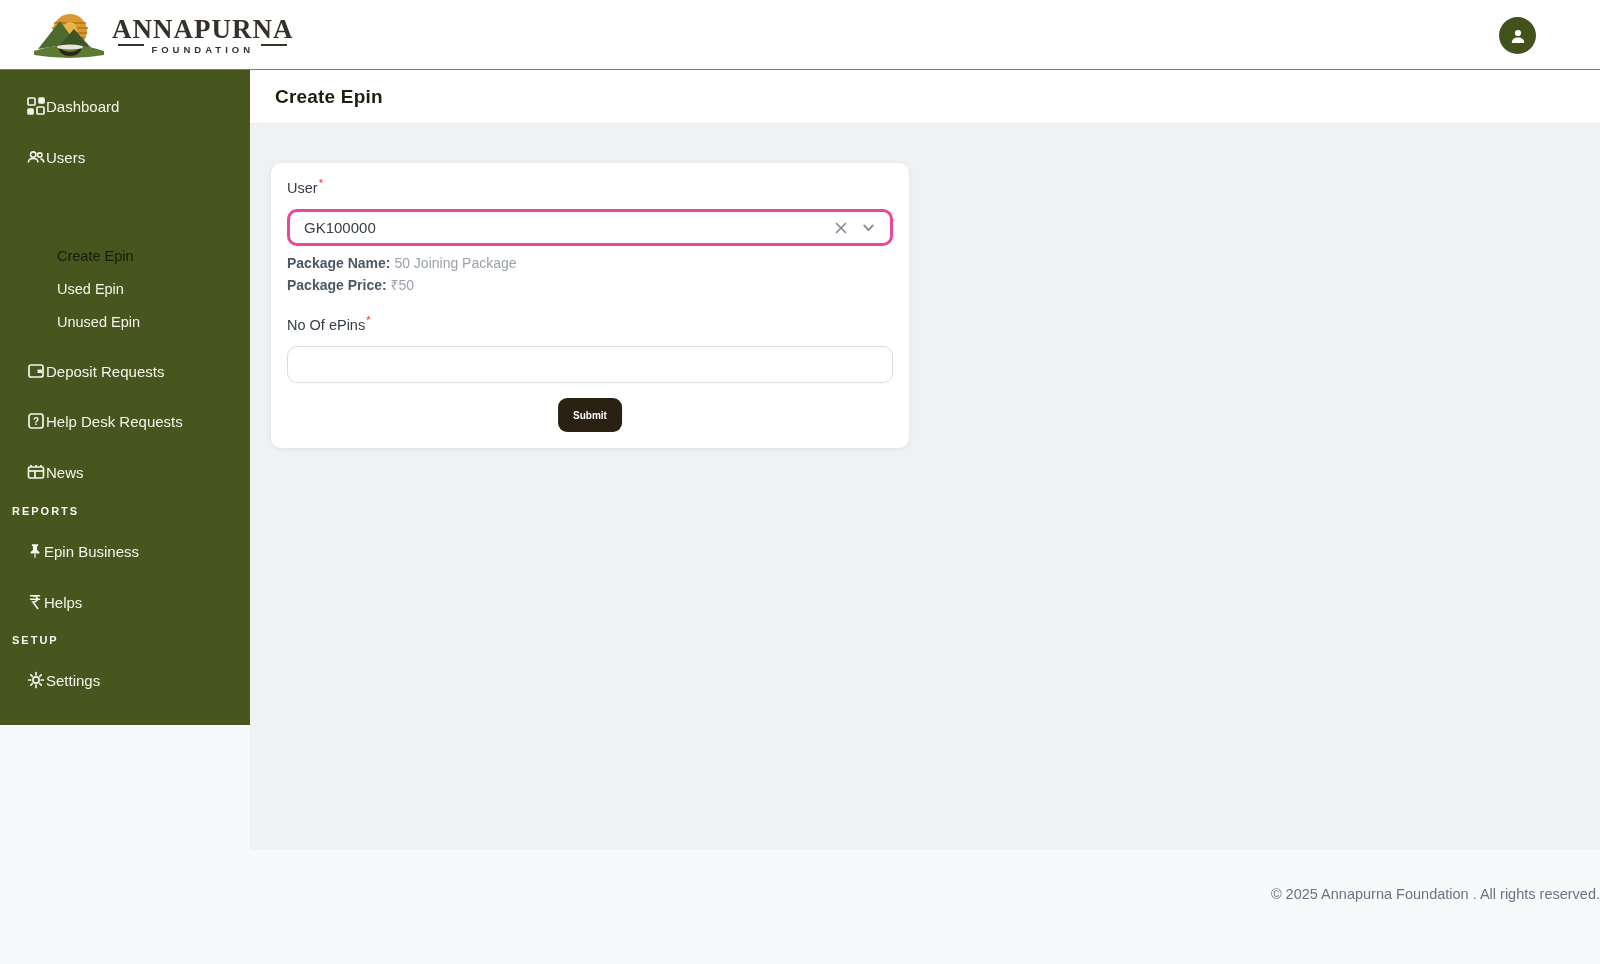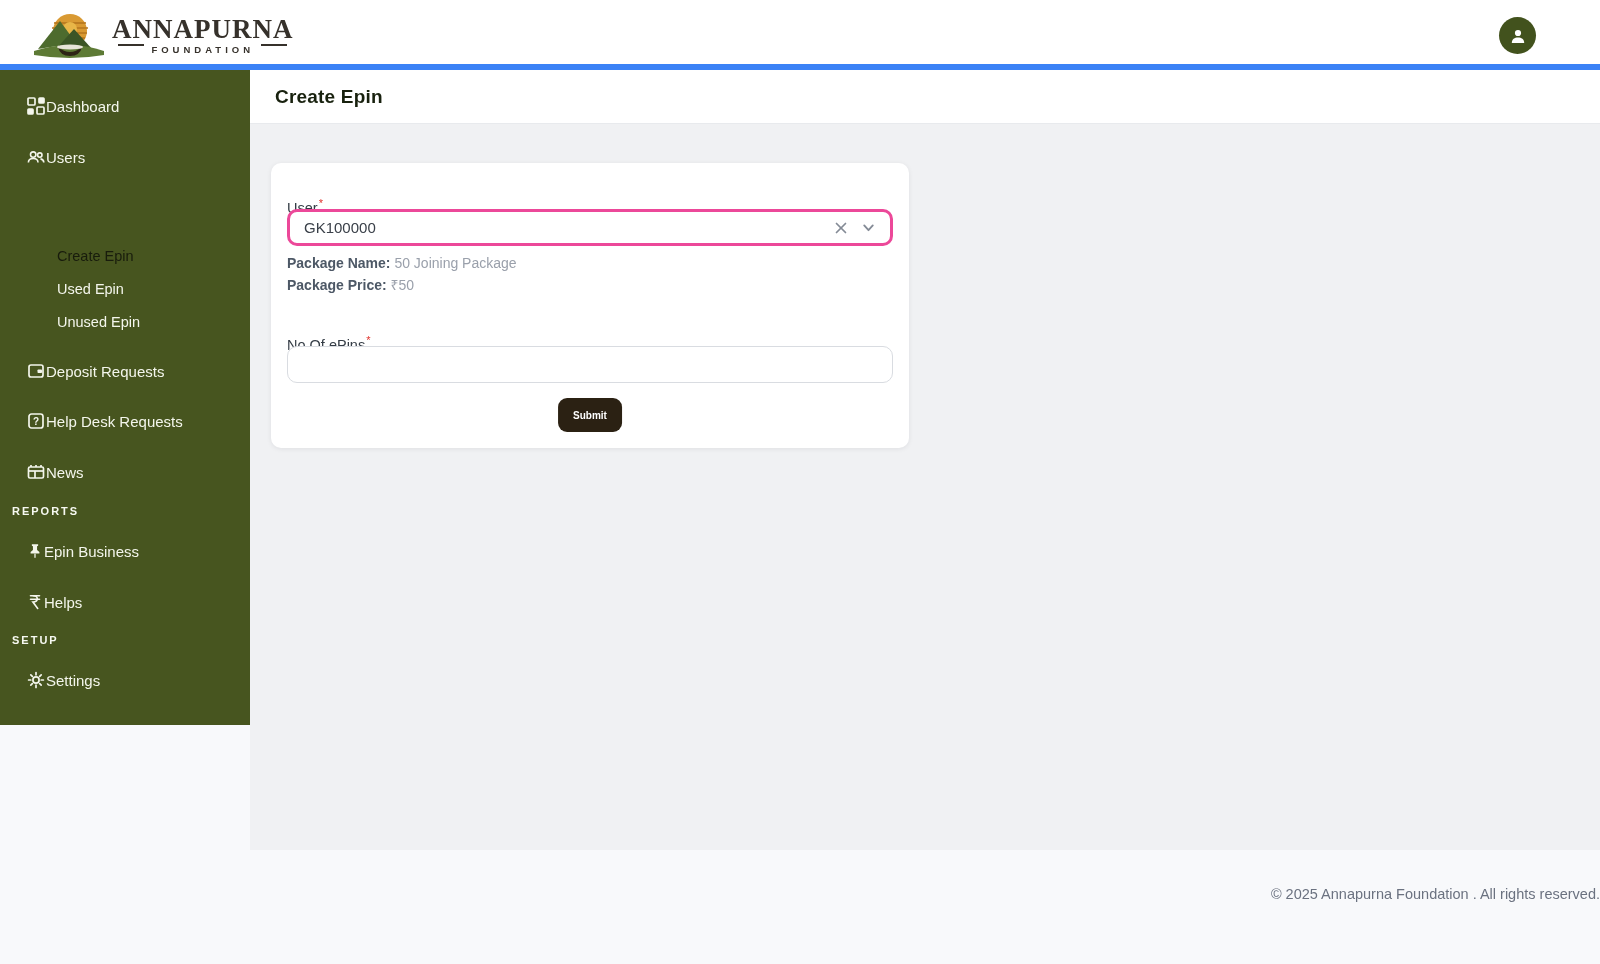--- a/index.html
+++ b/index.html
@@ -1,20 +1,20 @@
 <!DOCTYPE html>
 <html><head>
 <meta charset="utf-8">
 <style>
   * { margin:0; padding:0; box-sizing:border-box; }
   html,body { width:1600px; height:964px; font-family:"Liberation Sans", sans-serif; }
   .frame { position:relative; width:1600px; height:964px; background:#f8f9fb; overflow:hidden; }
 
   
-  .header { position:absolute; left:0; top:0; width:1600px; height:70px; background:#ffffff; border-bottom:6px solid #3b82f6; z-index:5; }
+  .header { position:absolute; left:0; top:0; width:1600px; height:70px; background:#ffffff; border-bottom:1px solid #3b82f6; z-index:5; }
   .logo { position:absolute; left:30px; top:9px; height:52px; display:flex; align-items:center; gap:6px; }
   .logo-emblem { width:76px; height:52px; }
   .logo-text { display:flex; flex-direction:column; align-items:center; }
   .brand-name { font-family:"Liberation Serif", serif; font-size:27px; font-weight:700; letter-spacing:1px; color:#36312b; line-height:28px; }
   .brand-tagline { display:flex; align-items:flex-start; gap:7px; margin-top:1px; }
   .brand-tagline .line { width:26px; height:2px; background:#36312b; }
   .brand-tagline span { font-size:9.5px; font-weight:700; letter-spacing:4px; color:#36312b; }
   .avatar-btn { position:absolute; right:64px; top:17px; width:37px; height:37px; border-radius:50%; background:#42521d; display:flex; align-items:center; justify-content:center; cursor:pointer; }
 
   
@@ -27,21 +27,21 @@
   .sub-item.active { color:#181c0c; }
   .section-label { position:absolute; left:12px; height:14px; color:#f7f9f1; font-size:11px; font-weight:700; letter-spacing:2px; }
 
   
   .titlebar { position:absolute; left:250px; top:70px; width:1350px; height:54px; background:#ffffff; border-bottom:1px solid #e8eaed; display:flex; align-items:center; padding-left:25px; }
   .page-title { font-size:19px; font-weight:700; color:#18210e; letter-spacing:.2px; }
   .content { position:absolute; left:250px; top:124px; width:1350px; height:726px; background:#f0f1f3; }
 
   
   .card { position:absolute; left:21px; top:39px; width:638px; height:285px; background:#ffffff; border-radius:10px; box-shadow:0 1px 5px rgba(20,30,40,.08); }
-  .field-label { position:absolute; left:16px; font-size:14.5px; color:#343c45;margin-top:20px; }
+  .field-label { position:absolute; left:16px; font-size:14.5px; color:#343c45; }
   .req { color:#e0322c; font-size:11px; vertical-align:top; position:relative; top:-3px; margin-left:1px; }
   .select-box { position:absolute; left:16px; top:46px; width:606px; height:37px; border:3px solid #ec4899; border-radius:10px; background:#fff; display:flex; align-items:center; padding:0 14px; cursor:pointer; }
   .select-value { font-size:15px; color:#3a4049; flex:1; }
   .select-icons { display:flex; align-items:center; gap:13px; }
   .pkg-line { position:absolute; left:16px; font-size:14px; color:#9aa0ab; }
   .pkg-line b { color:#4d5866; font-weight:700; }
   .text-input { position:absolute; left:16px; top:183px; width:606px; height:37px; border:1px solid #d9dce1; border-radius:10px; background:#fff; font-size:15px; color:#3a4049; padding:0 14px; outline:none; font-family:"Liberation Sans", sans-serif; }
   .submit-btn { position:absolute; left:50%; transform:translateX(-50%); top:235px; height:34px; padding:0 15px; background:#2b2113; color:#fff; border:none; border-radius:9px; font-size:10px; font-weight:700; cursor:pointer; font-family:"Liberation Sans", sans-serif; }
 
   

